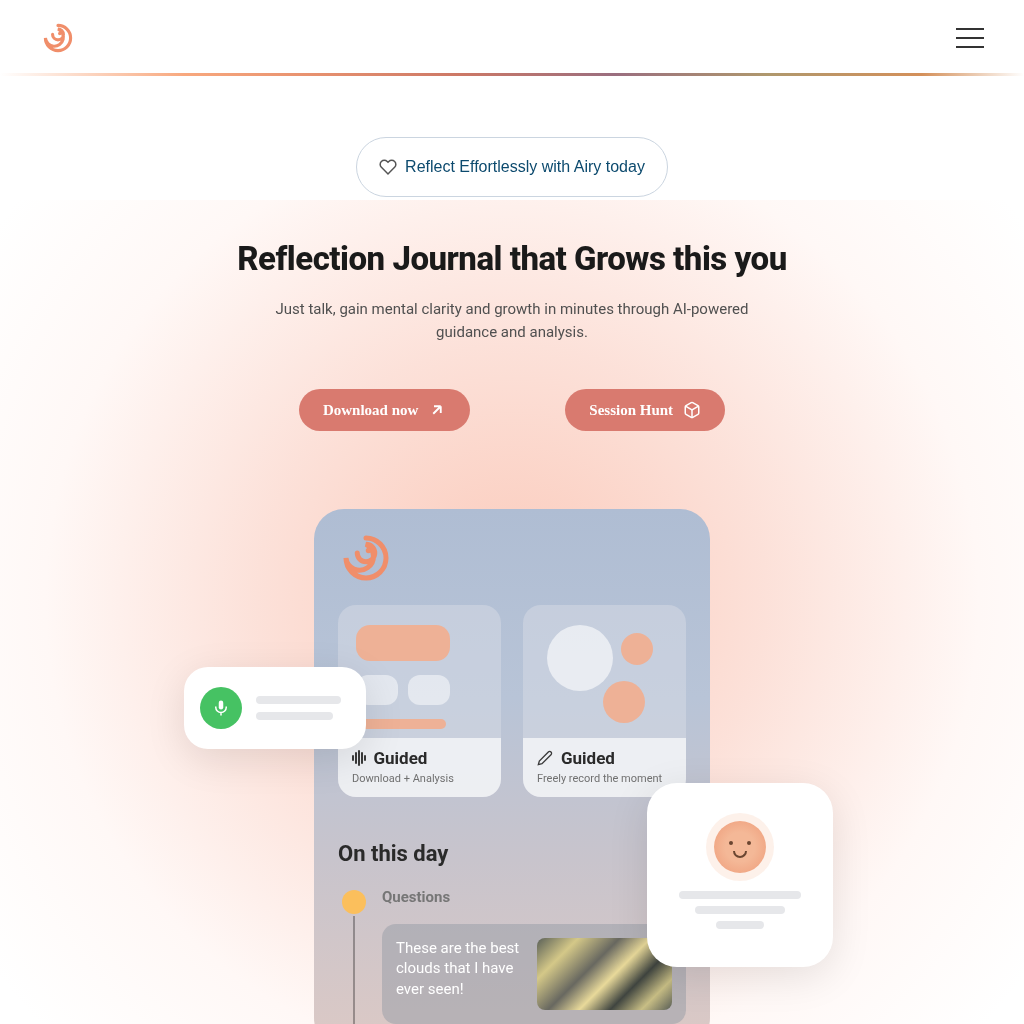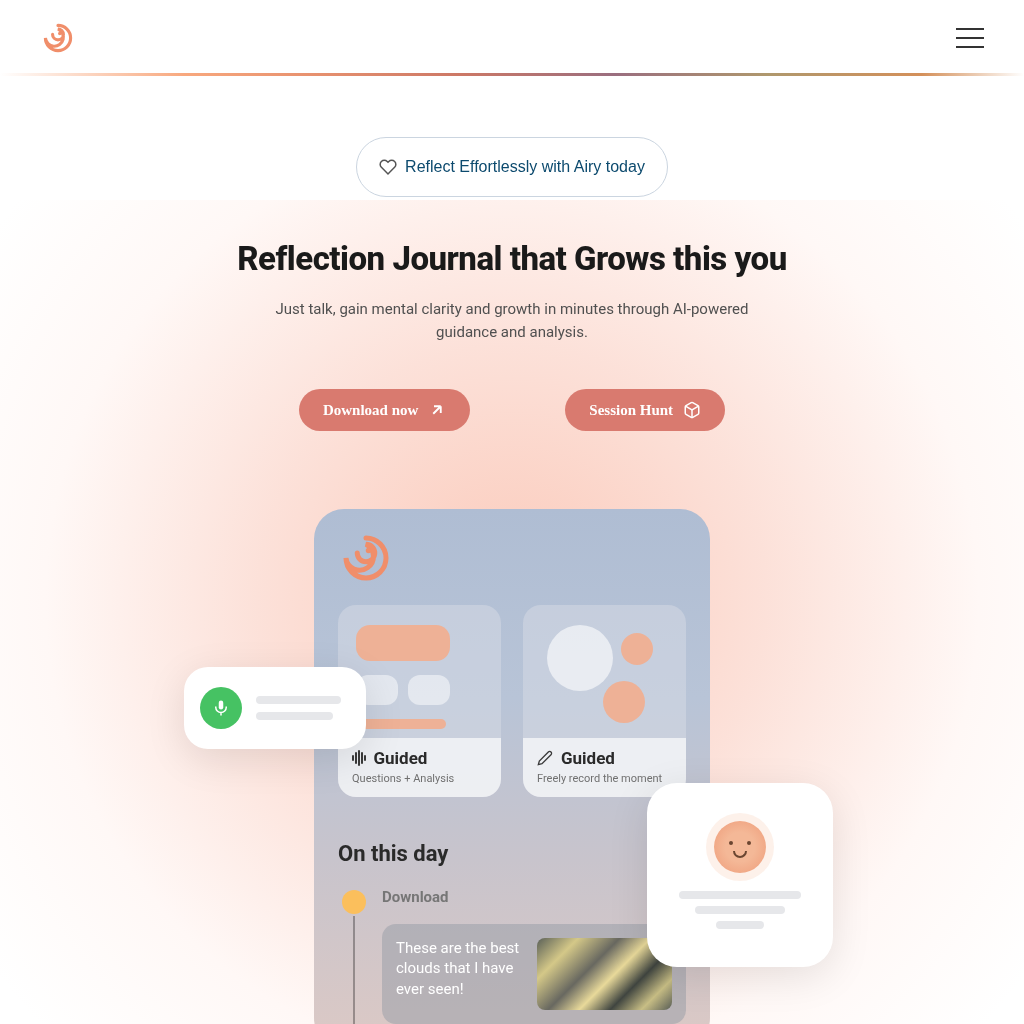--- a/index.html
+++ b/index.html
@@ -499,21 +499,21 @@
           <div class="card-bottom-row">
             <div class="sound-icon">
               <span style="height:6px"></span>
                 <span style="height:12px"></span>
                 <span style="height:16px"></span>
                 <span style="height:12px"></span>
                 <span style="height:6px"></span>
             </div>
             <span class="card-title">Guided</span>
           </div>
-          <div class="card-sub">Questions + Analysis</div>
+          <div class="card-sub">Download + Analysis</div>
         </div>
       </div>
       <div class="session-card">
         <div class="record-shapes">
           <div class="circle-white"></div>
           <div class="circle-small"></div>
           <div class="circle-med"></div>
         </div>
         <div class="card-bottom">
           <div class="card-bottom-row">
@@ -525,21 +525,21 @@
           <div class="card-sub">Freely record the moment</div>
         </div>
       </div>
     </div>
 
     <h2 class="on-this-day">On this day</h2>
 
     <div class="entry">
       <div class="entry-dot"></div>
       <div class="entry-line"></div>
-      <div class="entry-label">Download</div>
+      <div class="entry-label">Questions</div>
       <div class="entry-body">
         <div class="entry-text">These are the best clouds that I have ever seen!</div>
         <div class="entry-img"></div>
       </div>
     </div>
   </div>
 </div>
 
 <div class="float-mic">
   <div class="mic-circle">

